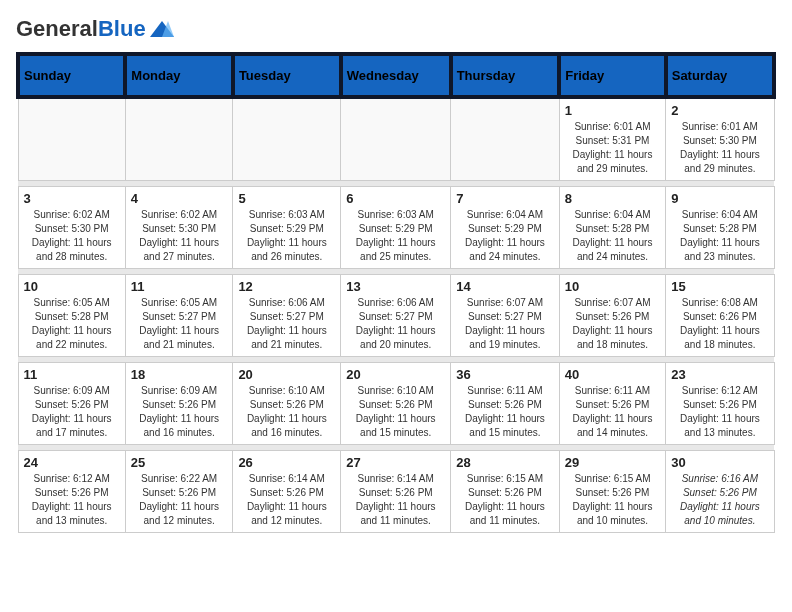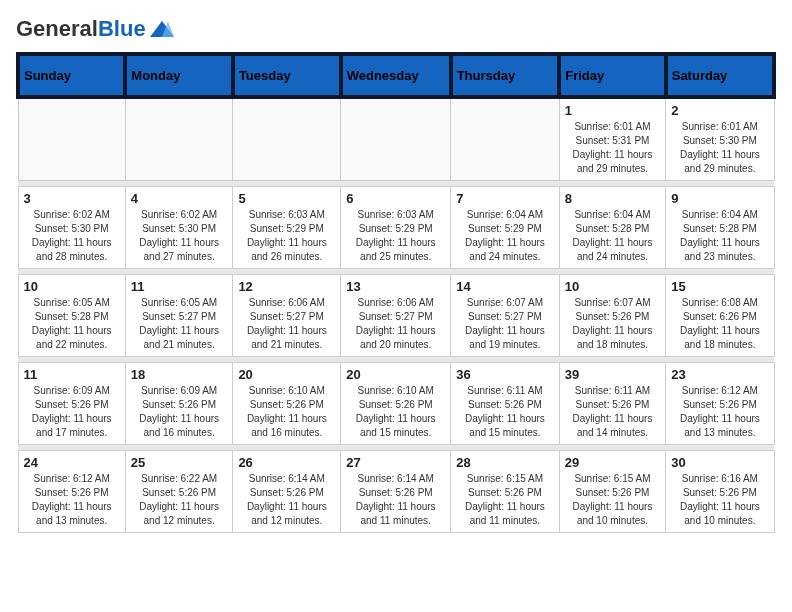--- a/index.html
+++ b/index.html
@@ -278,21 +278,21 @@
 Sunset: 5:26 PM
 Daylight: 11 hours and 15 minutes.</div>
         </td>
         <td>
           <span class="day-number">36</span>
           <div class="day-info" style="white-space: pre-line;">Sunrise: 6:11 AM
 Sunset: 5:26 PM
 Daylight: 11 hours and 15 minutes.</div>
         </td>
         <td>
-          <span class="day-number">39</span>
+          <span class="day-number">40</span>
           <div class="day-info" style="white-space: pre-line;">Sunrise: 6:11 AM
 Sunset: 5:26 PM
 Daylight: 11 hours and 14 minutes.</div>
         </td>
         <td>
           <span class="day-number">23</span>
           <div class="day-info" style="white-space: pre-line;">Sunrise: 6:12 AM
 Sunset: 5:26 PM
 Daylight: 11 hours and 13 minutes.</div>
         </td>
@@ -338,19 +338,19 @@
 Daylight: 11 hours and 11 minutes.</div>
         </td>
         <td>
           <span class="day-number">29</span>
           <div class="day-info" style="white-space: pre-line;">Sunrise: 6:15 AM
 Sunset: 5:26 PM
 Daylight: 11 hours and 10 minutes.</div>
         </td>
         <td>
           <span class="day-number">30</span>
-          <div class="day-info" style="white-space: pre-line;">Sunrise: 6:16 AM
+          <div class="day-info" style="white-space: pre-line; font-style: italic;">Sunrise: 6:16 AM
 Sunset: 5:26 PM
 Daylight: 11 hours and 10 minutes.</div>
         </td>
       </tr>
     </tbody>
 </table>
 
 </body></html>

